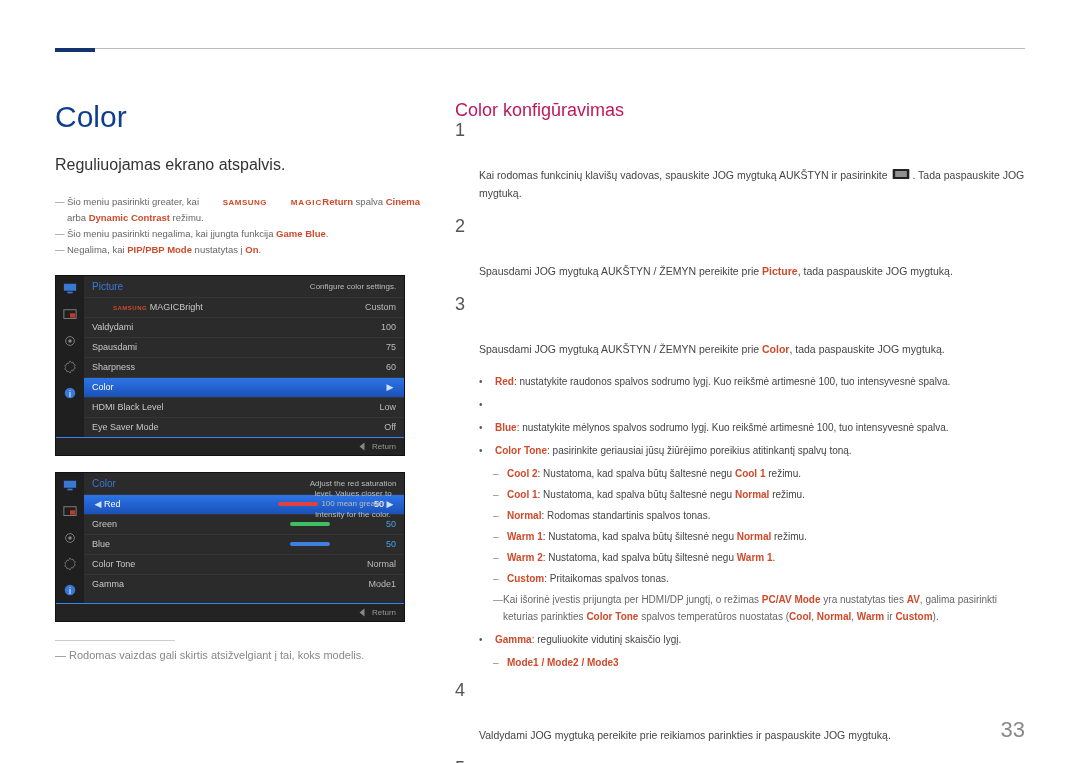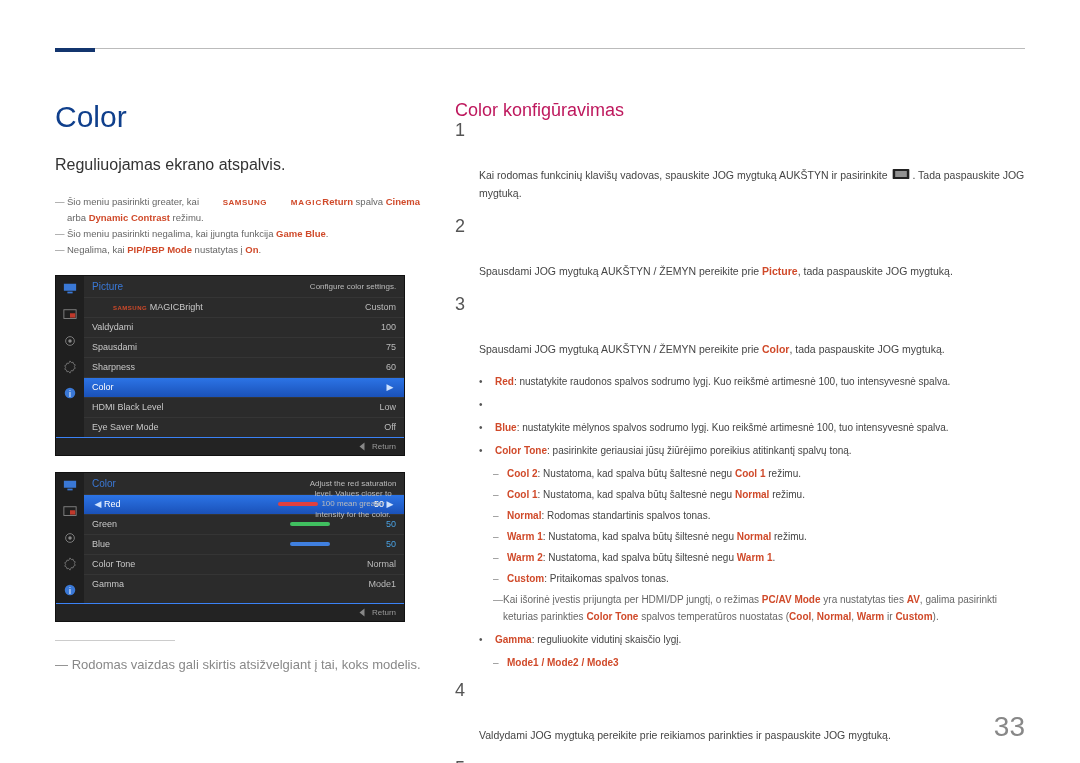--- a/index.html
+++ b/index.html
@@ -43,37 +43,37 @@
   .osd .r.sel .val { color:#fff; }
   .osd .r .arrow { width:12px; text-align:center; color:#cfe3ff; }
   .osd .help { position:absolute; right:6px; top:6px; width:90px; font-size:8px; color:#bbb; line-height:1.3;text-align:center; }
   .osd .foot { display:flex; justify-content:flex-end; align-items:center; padding:4px 8px; font-size:8px; color:#999; border-top:1px solid #3b82f6; background:#232323; gap:6px; }
   .osd .tri { display:inline-block; width:0;height:0;border-left:4px solid transparent;border-right:4px solid transparent;border-top:5px solid #888; }
   .osd .bar { height:4px; border-radius:2px; margin-right:6px; }
 
   .sideicon svg { width:14px; height:14px; }
 
   .footnote-rule { margin-top:18px; border:none; border-top:1px solid #ccc; width:120px; }
-  .footnote { font-size:13px; color:#888; margin-top:16px; }
+  .footnote { font-size:11px; color:#888; margin-top:8px; }
 
   
   .steps { font-size:10.5px; color:#444; line-height:1.7; }
   .step { display:flex; margin-bottom:14px; }
   .step .num { width:24px; font-size:18px; color:#555; font-weight:300; line-height:1.1; }
   .step .body { flex:1;margin-top:46px; }
   .bullets { margin:10px 0 10px 24px; font-size:10px; color:#444; }
   .bullets .b { display:flex; margin-bottom:6px; }
   .bullets .dot { width:16px; color:#555; }
   .subdash { margin-left:14px; font-size:10px; color:#444; }
   .subdash .srow { display:flex; margin-bottom:4px; }
   .subdash .d { width:14px; color:#888; }
   .menuicon { display:inline-block; vertical-align:middle; margin:0 2px; }
   .menuicon svg { width:18px; height:10px; }
 
-  .page-num { position:absolute; right:55px; bottom:20px; font-size:28px; color:#888; font-weight:300; }
+  .page-num { position:absolute; right:55px; bottom:20px; font-size:22px; color:#888; font-weight:300; }
 </style>
 </head>
 <body>
 
 <div class="topline"></div>
 <div class="topaccent"></div>
 
 <div class="left-col">
   <h1 class="color">Color</h1>
   <p class="intro">Reguliuojamas ekrano atspalvis.</p>

